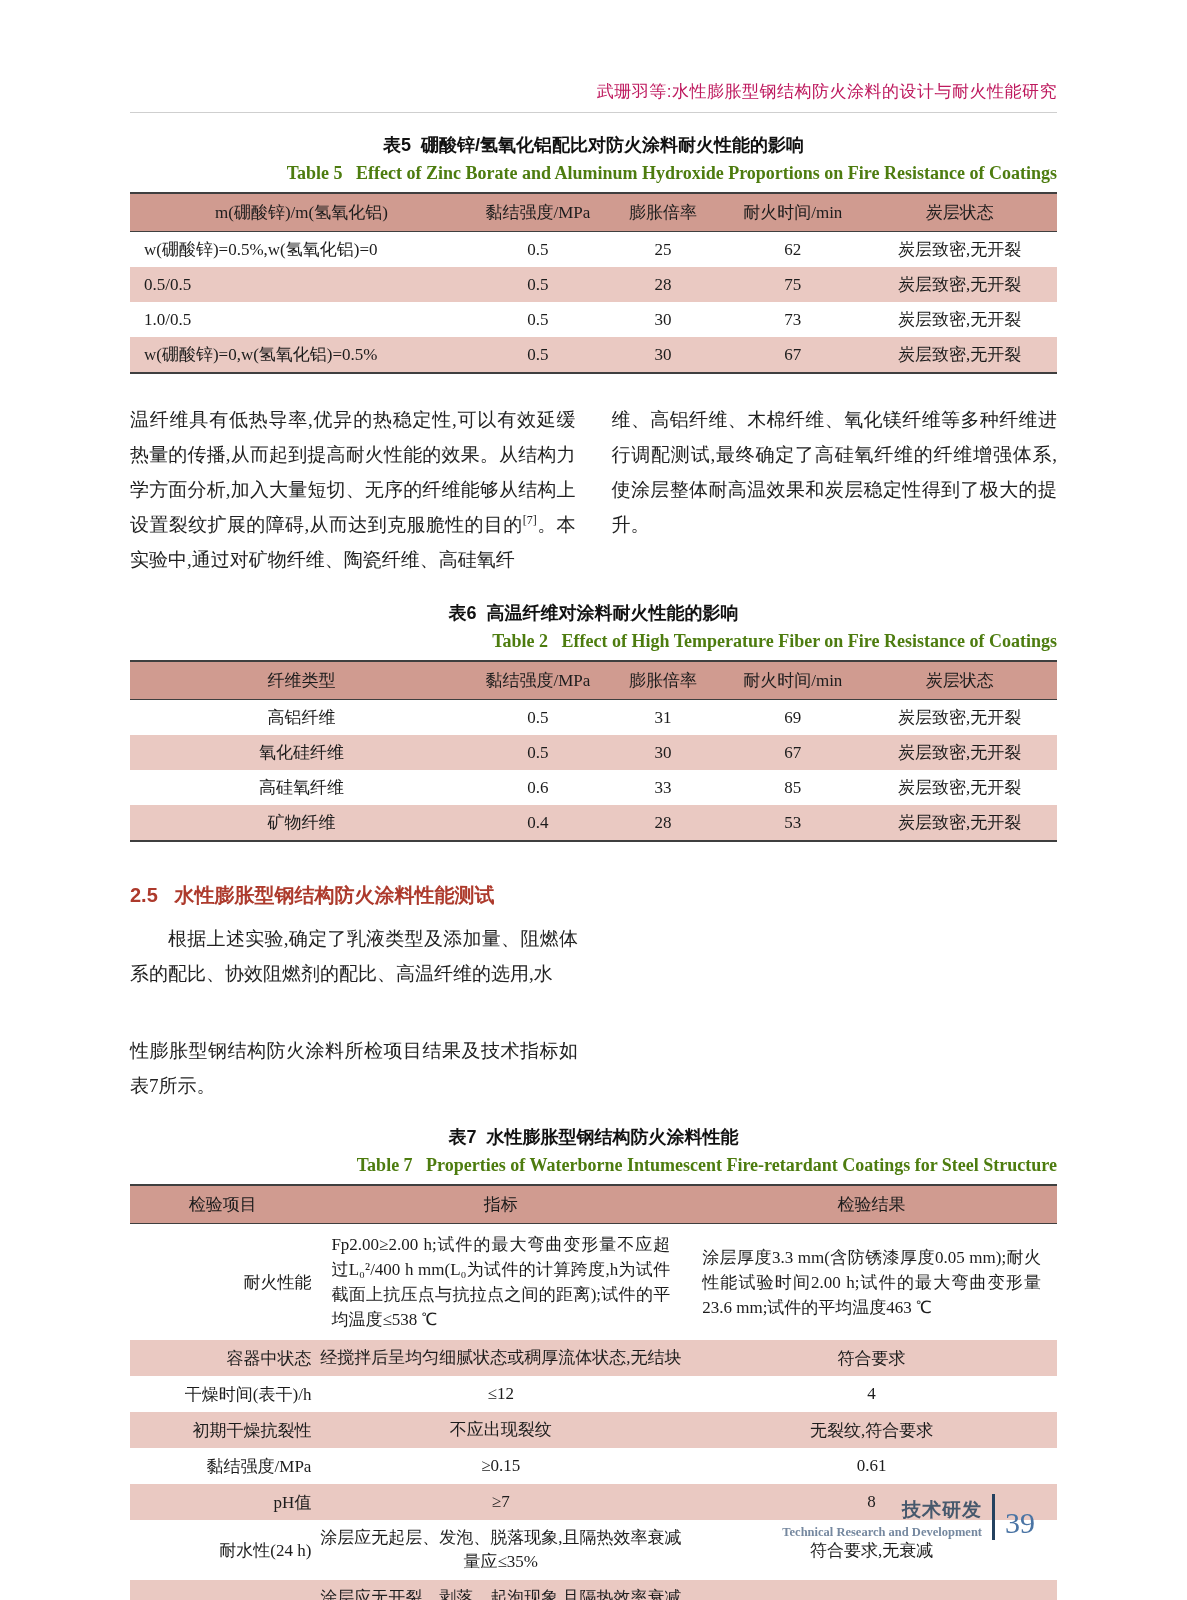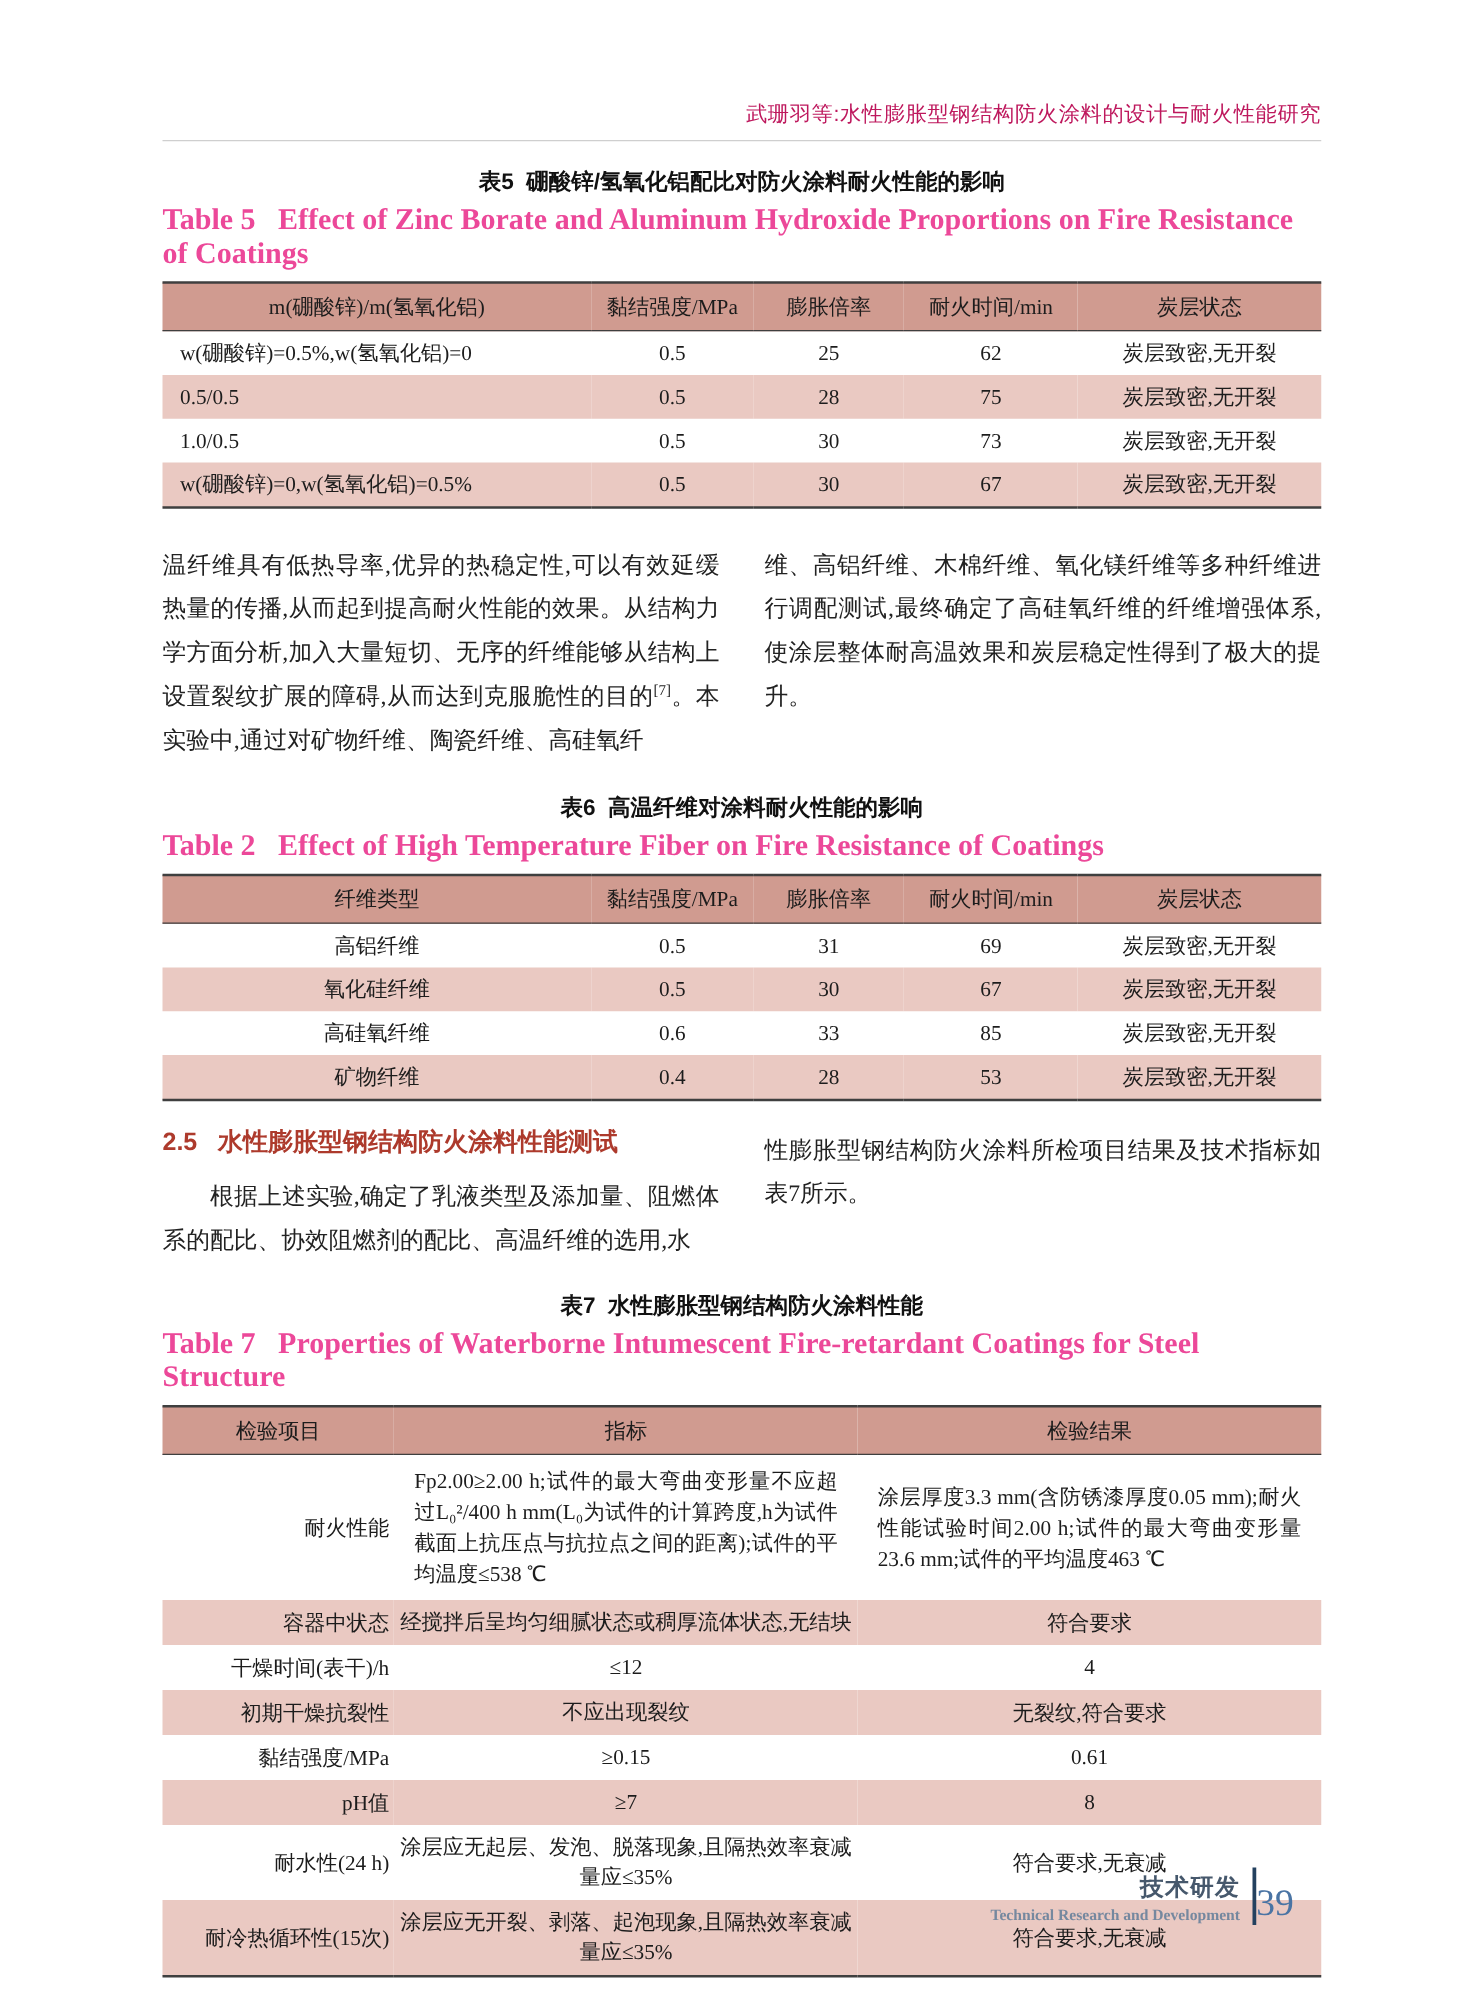--- a/index.html
+++ b/index.html
@@ -31,27 +31,27 @@
   
   .caption-cn {
     text-align:center;
     font-size:18px;
     font-weight:bold;
     font-family:"Liberation Sans", sans-serif;
     white-space:pre-wrap;
     color:#111;
   }
   .caption-en {
-    text-align:left;
-    font-size:24px;
+    text-align:right;
+    font-size:18px;
     font-weight:bold;
     font-family:"Liberation Serif", serif;
     white-space:pre-wrap;
     margin-top:6px;
-    color:#ec4899;
+    color:#4d7c0f;
   }
   
   table.datatable {
     width:100%;
     border-collapse:collapse;
     border-top:2px solid #3f3f3f;
     border-bottom:2px solid #3f3f3f;
     font-size:17px;
     margin-top:8px;
   }
@@ -137,21 +137,21 @@
     margin-top:2px;
   }
   .footer-bar {
     width:3px; height:46px;
     background:#24415f;
   }
   .footer-page {
     font-family:"Liberation Serif", serif;
     font-size:30px;
     color:#4a74a4;
-    padding-left:0;
+    padding-left:10px;
   }
 </style>
 </head>
 <body>
 
 <div class="page">
 
   <div class="running-head">武珊羽等:水性膨胀型钢结构防火涂料的设计与耐火性能研究</div>
   <hr class="head-rule">
 
@@ -249,21 +249,21 @@
             <td>矿物纤维</td>
             <td>0.4</td>
             <td>28</td>
             <td>53</td>
             <td>炭层致密,无开裂</td>
           </tr>
         </tbody>
       </table>
   </div>
 
-  <div class="cols" style="margin-top:16px;">
+  <div class="cols" style="margin-top:36px;flex-direction:column;">
     <div class="col">
       <div class="section-heading">2.5   水性膨胀型钢结构防火涂料性能测试</div>
       <div class="indent">根据上述实验,确定了乳液类型及添加量、阻燃体系的配比、协效阻燃剂的配比、高温纤维的选用,水</div>
     </div>
     <div class="col">
       <div style="margin-top:6px;">性膨胀型钢结构防火涂料所检项目结果及技术指标如表7所示。</div>
     </div>
   </div>
 
   <div style="margin-top:22px;">

